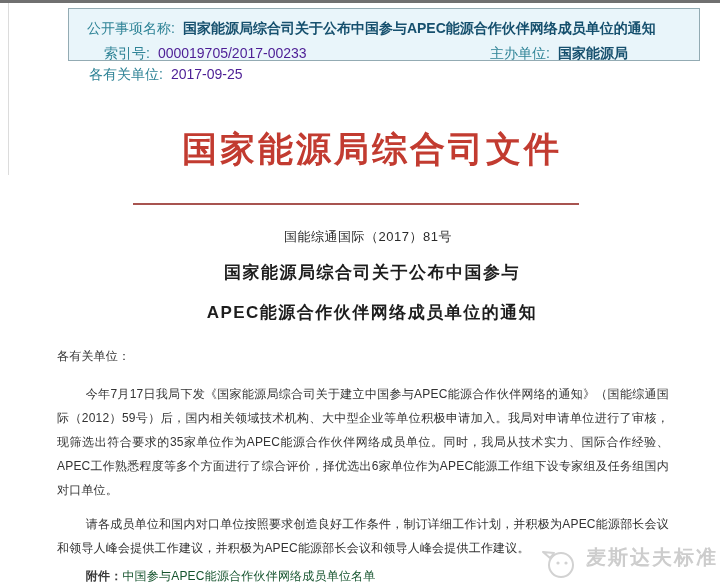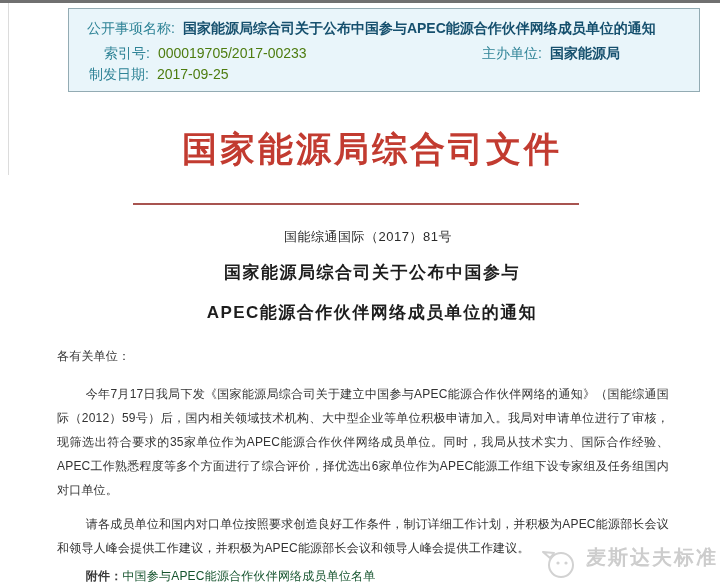--- a/index.html
+++ b/index.html
@@ -10,31 +10,31 @@
     position:relative; overflow:hidden;
     -webkit-font-smoothing:antialiased;
   }
   .page { position:absolute; inset:0; }
 
   .top-line { position:absolute; top:0; left:0; width:720px; height:3px; background:#707070; }
   .left-line { position:absolute; top:3px; left:8px; width:1px; height:172px; background:#dcdcdc; }
 
   
   .info-box {
-    position:absolute; left:68px; top:8px; width:632px; height:84px;
+    position:absolute; left:68px; top:8px; width:632px; height:53px;
     background:#e9f5fa; border:1px solid #93abb3; box-sizing:border-box;text-decoration:underline;
   }
   .ib-row { position:absolute; font-size:14px; white-space:nowrap; }
   .ib-r1 { left:18px; top:11px; }
   .ib-r2 { left:35px; top:36px; }
   .ib-r3 { left:20px; top:57px; }
   .ib-label { color:#2e8396; margin-right:8px; }
-  .ib-value { color:#4d7c0f; }
+  .ib-value { color:#4c1d95; }
   .ib-value.strong { color:#16506e; font-weight:bold; }
-  .ib-pair2 { position:absolute; left:378px; top:0; white-space:nowrap; }
+  .ib-pair2 { position:absolute; left:386px; top:0; white-space:nowrap; }
 
   
   .agency-title {
     position:absolute; top:126px; left:12px; width:720px;
     text-align:center;
     font-family:"Liberation Serif","DejaVu Serif",serif;
     font-weight:bold; font-size:35px; letter-spacing:3px;
     color:#c23b30;
   }
   .red-rule { position:absolute; top:203px; left:133px; width:446px; height:2px; background:#a85450; }
@@ -84,21 +84,21 @@
     <div class="ib-row ib-r1">
       <span class="ib-label">公开事项名称:</span><span class="ib-value strong">国家能源局综合司关于公布中国参与APEC能源合作伙伴网络成员单位的通知</span>
     </div>
     <div class="ib-row ib-r2">
       <span class="ib-label">索引号:</span><span class="ib-value">000019705/2017-00233</span>
       <span class="ib-pair2">
         <span class="ib-label">主办单位:</span><span class="ib-value strong">国家能源局</span>
       </span>
     </div>
     <div class="ib-row ib-r3">
-      <span class="ib-label">制发日期:</span><span class="ib-value">2017-09-25</span>
+      <span class="ib-label">各有关单位:</span><span class="ib-value">2017-09-25</span>
     </div>
   </div>
 
   <div class="agency-title">国家能源局综合司文件</div>
   <div class="red-rule"></div>
 
   <div class="doc-number">国能综通国际（2017）81号</div>
   <div class="notice-title nt1">国家能源局综合司关于公布中国参与</div>
   <div class="notice-title nt2">APEC能源合作伙伴网络成员单位的通知</div>
 

